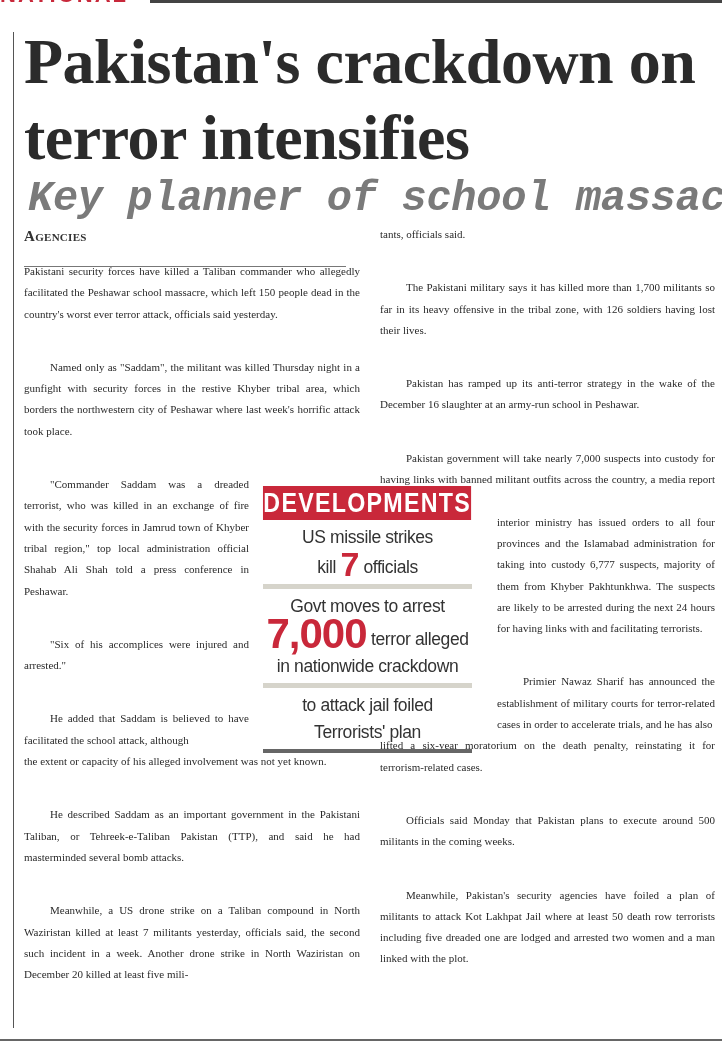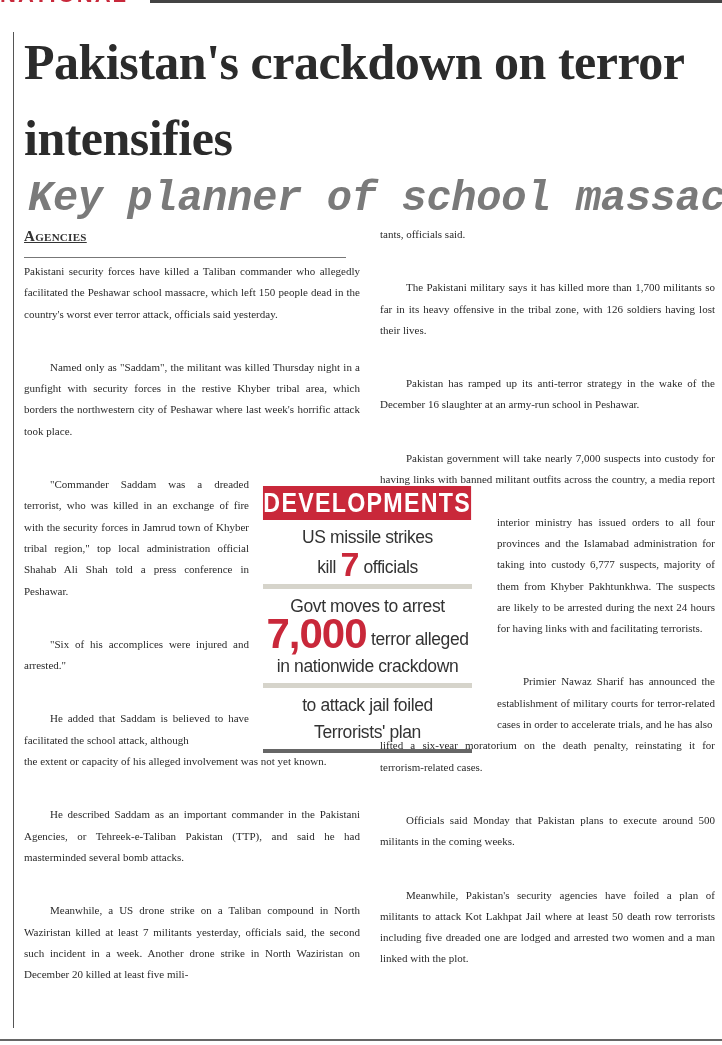--- a/index.html
+++ b/index.html
@@ -12,32 +12,32 @@
       position: absolute; left: 0; top: -14px; height: 18px; overflow: hidden;
       font-family: "Liberation Sans", sans-serif; font-weight: bold; font-size: 22px;
       color: #c8283a; letter-spacing: 2px; line-height: 18px;
     }
     .left-rule { position: absolute; left: 13px; top: 32px; width: 1px; height: 996px; background: #555; }
     .bottom-rule { position: absolute; left: 0; right: 0; top: 1039px; height: 2px; background: #666; }
 
     .headline {
       position: absolute; left: 24px; top: 24px; width: 690px; margin: 0;
       font-family: "Liberation Serif", serif; font-weight: bold; color: #2b2b2b;
-      font-size: 50px; line-height: 76px; letter-spacing: -0.5px;
+      font-size: 64px; line-height: 76px; letter-spacing: -0.5px;
     }
     .subhead {
       position: absolute; left: 24px; top: 170px; margin: 4px; white-space: nowrap;
       font-family: Liberation Mono, monospace; font-style: italic; font-weight: bold;
       color: #7a7a7a; font-size: 42px; line-height: 50px; letter-spacing: -0.3px;
     }
     .byline {
       position: absolute; left: 24px; top: 228px; width: 322px;
       font-family: "Liberation Serif", serif; font-weight: bold; font-size: 15px;
       font-variant: small-caps; color: #333; letter-spacing: 0.3px;
-      border-bottom: 1.5px solid #777; padding-bottom: 12px; line-height: 17px; text-decoration: underline;
+      border-bottom: 1.5px solid #777; padding-bottom: 21px; line-height: 17px;
     }
     .col {
       position: absolute; font-size: 11px; line-height: 21.3px; color: #2a2a2a;
       text-align: justify; hyphens: manual;
     }
     .col p { margin: 0; text-indent: 0; }
     .col p.ind { text-indent: 26px; margin-top: 32px; }
     .col-left { left: 24px; top: 261px; width: 336px; }
     .col-right { left: 380px; top: 224px; width: 335px; }
     .narrow-l { width: 225px; }
@@ -71,21 +71,21 @@
 
 <div class="col col-left">
   <p>Pakistani security forces have killed a Taliban commander who allegedly facili­tated the Peshawar school massacre, which left 150 people dead in the country's worst ever terror attack, officials said yesterday.</p>
   <p class="ind">Named only as "Saddam", the militant was killed Thursday night in a gunfight with security forces in the restive Khyber tribal area, which borders the northwestern city of Peshawar where last week's horrific attack took place.</p>
   <div class="narrow-l">
     <p class="ind">"Commander Saddam was a dreaded terrorist, who was killed in an exchange of fire with the security forces in Jamrud town of Khyber tribal region," top local adminis­tration official Shahab Ali Shah told a press conference in Peshawar.</p>
     <p class="ind">"Six of his accomplices were injured and arrested."</p>
     <p class="ind">He added that Saddam is believed to have facilitated the school attack, although</p>
   </div>
   <p>the extent or capacity of his alleged involve­ment was not yet known.</p>
-  <p class="ind">He described Saddam as an important commander in the Pakistani Agencies, or Tehreek-e-Taliban Pakistan (TTP), and said he had masterminded several bomb attacks.</p>
+  <p class="ind">He described Saddam as an important government in the Pakistani Taliban, or Tehreek-e-Taliban Pakistan (TTP), and said he had masterminded several bomb attacks.</p>
   <p class="ind">Meanwhile, a US drone strike on a Taliban compound in North Waziristan killed at least 7 militants yesterday, officials said, the second such incident in a week. Another drone strike in North Waziristan on December 20 killed at least five mili-</p>
 </div>
 
 <div class="col col-right">
   <p>tants, officials said.</p>
   <p class="ind">The Pakistani military says it has killed more than 1,700 militants so far in its heavy offensive in the tribal zone, with 126 sol­diers having lost their lives.</p>
   <p class="ind">Pakistan has ramped up its anti-terror strategy in the wake of the December 16 slaughter at an army-run school in Peshawar.</p>
   <p class="ind">Pakistan government will take nearly 7,000 suspects into custody for having links with banned militant outfits across the country, a media report said yesterday. The</p>
   <div class="wrap-r">
     <p>interior ministry has issued orders to all four provinces and the Islamabad adminis­tration for taking into cus­tody 6,777 suspects, major­ity of them from Khyber Pakhtunkhwa. The suspects are likely to be arrested during the next 24 hours for having links with and facili­tating terrorists.</p>

